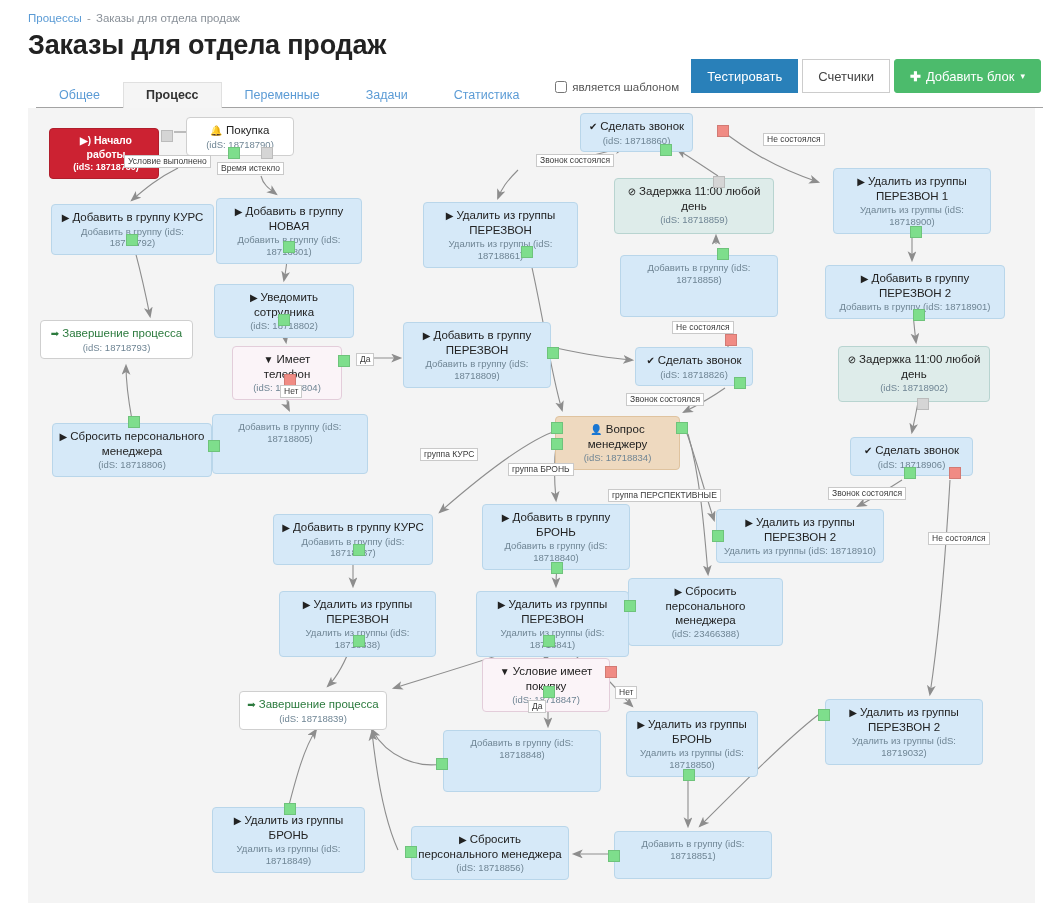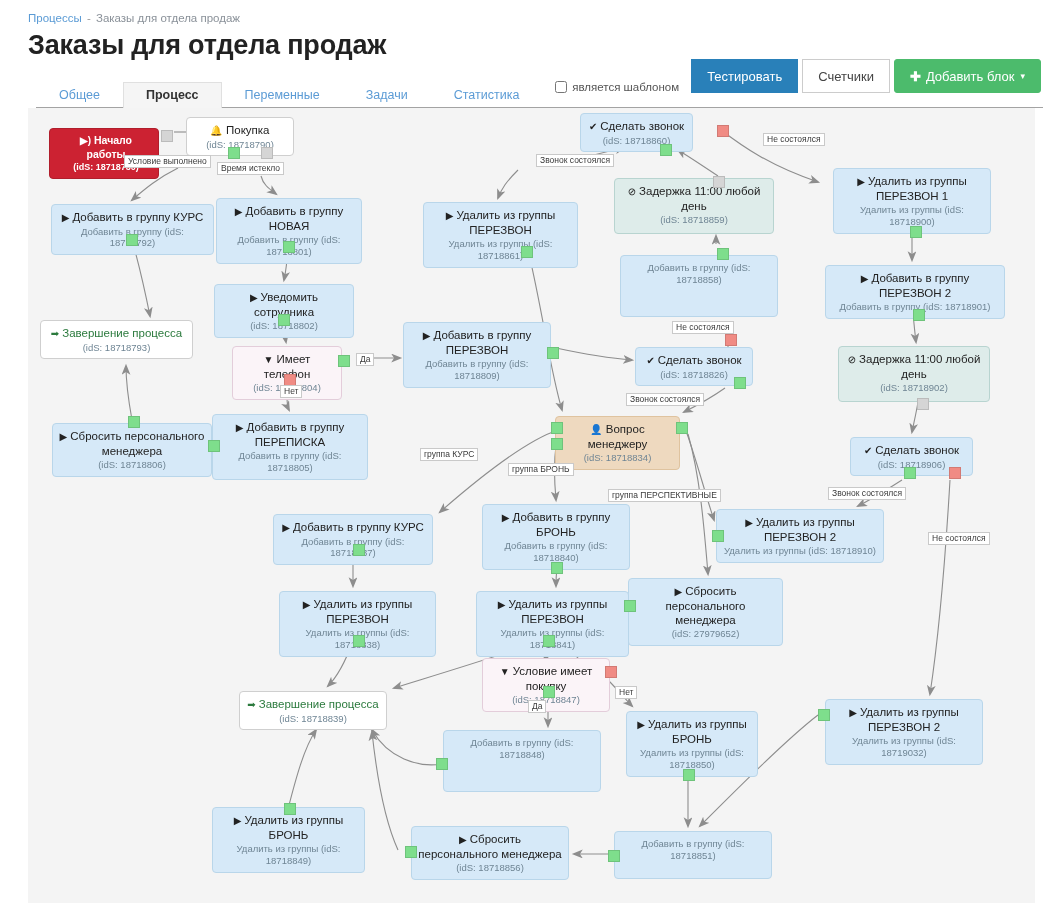--- a/index.html
+++ b/index.html
@@ -237,21 +237,20 @@
       </div>
       <div class="node " style="left: 186px; top: 176px; width: 140px; min-height: 34px;">
         <div class="n-title"><span class="n-ico">▶</span>Уведомить сотрудника</div>
         <div class="n-sub">(idS: 18718802)</div>
       </div>
       <div class="node cond" style="left: 204px; top: 238px; width: 110px; min-height: 32px;">
         <div class="n-title"><span class="n-ico">▼</span>Имеет телефон</div>
         <div class="n-sub">(idS: 18718804)</div>
       </div>
       <div class="node " style="left: 184px; top: 306px; width: 156px; min-height: 60px;">
-        <div class="n-title"><span class="n-ico">▶</span>Добавить в группу ПЕРЕПИСКА</div>
         <div class="n-sub">Добавить в группу (idS: 18718805)</div>
       </div>
       <div class="node " style="left: 24px; top: 315px; width: 160px; min-height: 48px;">
         <div class="n-title"><span class="n-ico">▶</span>Сбросить персонального менеджера</div>
         <div class="n-sub">(idS: 18718806)</div>
       </div>
       <div class="node " style="left: 395px; top: 94px; width: 155px; min-height: 48px;">
         <div class="n-title"><span class="n-ico">▶</span>Удалить из группы ПЕРЕЗВОН</div>
         <div class="n-sub">Удалить из группы (idS: 18718861)</div>
       </div>
@@ -297,21 +296,21 @@
       <div class="node " style="left: 245px; top: 406px; width: 160px; min-height: 34px;">
         <div class="n-title"><span class="n-ico">▶</span>Добавить в группу КУРС</div>
         <div class="n-sub">Добавить в группу (idS: 18718837)</div>
       </div>
       <div class="node " style="left: 454px; top: 396px; width: 148px; min-height: 62px;">
         <div class="n-title"><span class="n-ico">▶</span>Добавить в группу БРОНЬ</div>
         <div class="n-sub">Добавить в группу (idS: 18718840)</div>
       </div>
       <div class="node " style="left: 600px; top: 470px; width: 155px; min-height: 48px;">
         <div class="n-title"><span class="n-ico">▶</span>Сбросить персонального менеджера</div>
-        <div class="n-sub">(idS: 27979652)</div>
+        <div class="n-sub">(idS: 23466388)</div>
       </div>
       <div class="node " style="left: 688px; top: 401px; width: 168px; min-height: 48px;">
         <div class="n-title"><span class="n-ico">▶</span>Удалить из группы ПЕРЕЗВОН 2</div>
         <div class="n-sub">Удалить из группы (idS: 18718910)</div>
       </div>
       <div class="node " style="left: 251px; top: 483px; width: 157px; min-height: 48px;">
         <div class="n-title"><span class="n-ico">▶</span>Удалить из группы ПЕРЕЗВОН</div>
         <div class="n-sub">Удалить из группы (idS: 18718838)</div>
       </div>
       <div class="node " style="left: 448px; top: 483px; width: 153px; min-height: 48px;">

